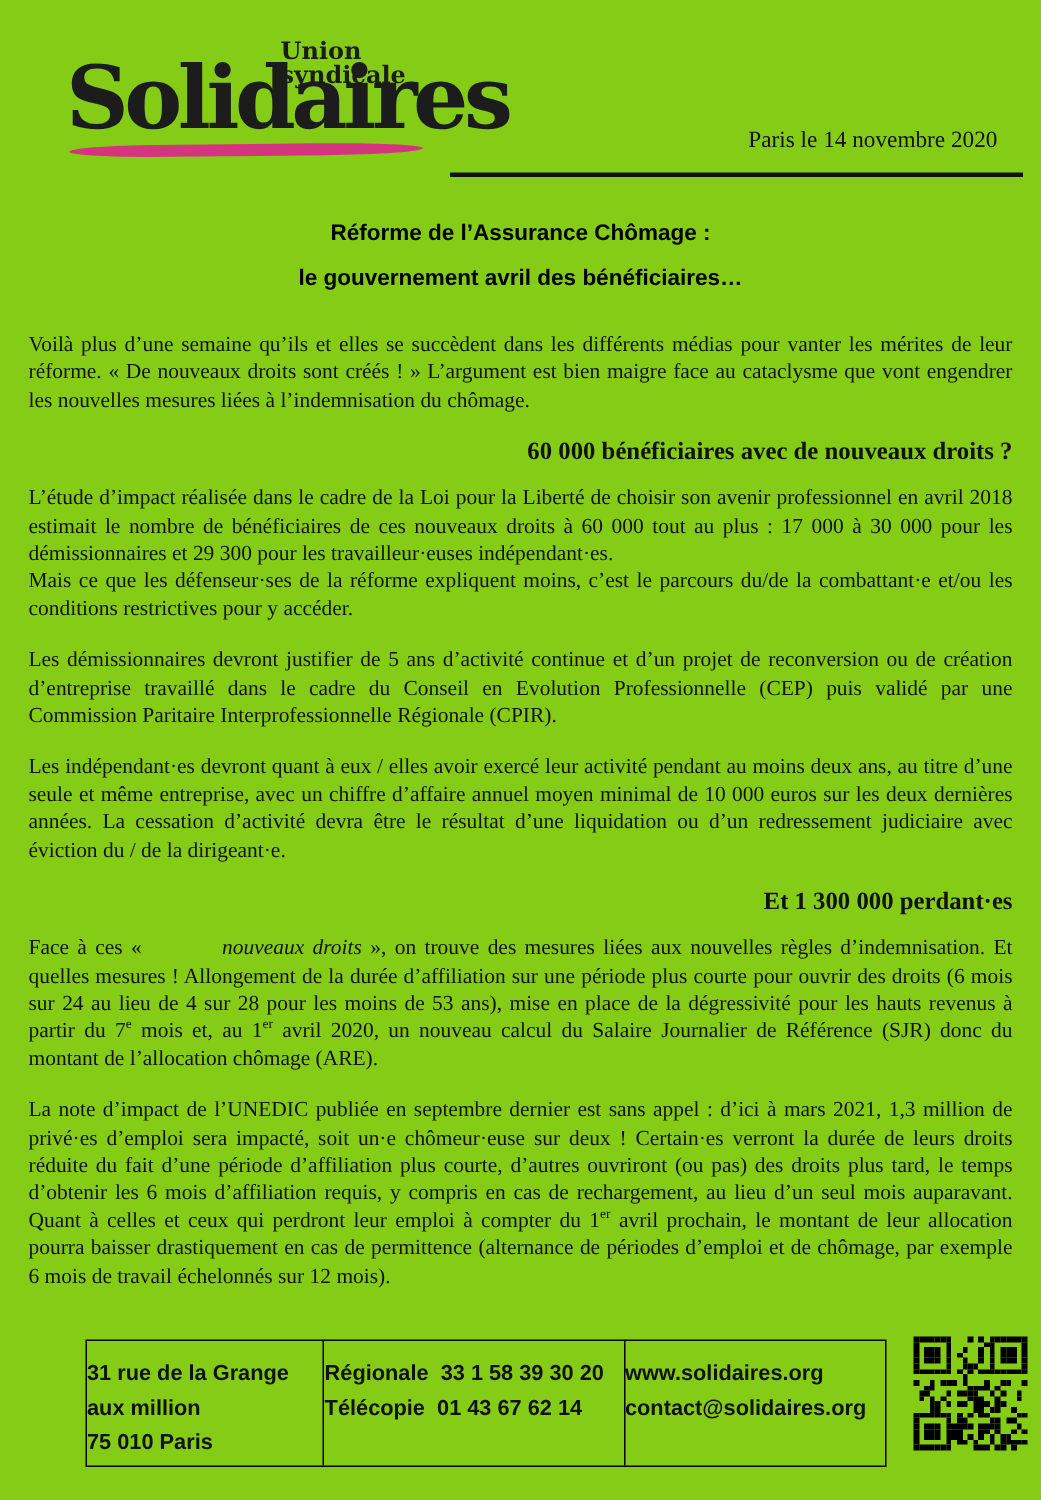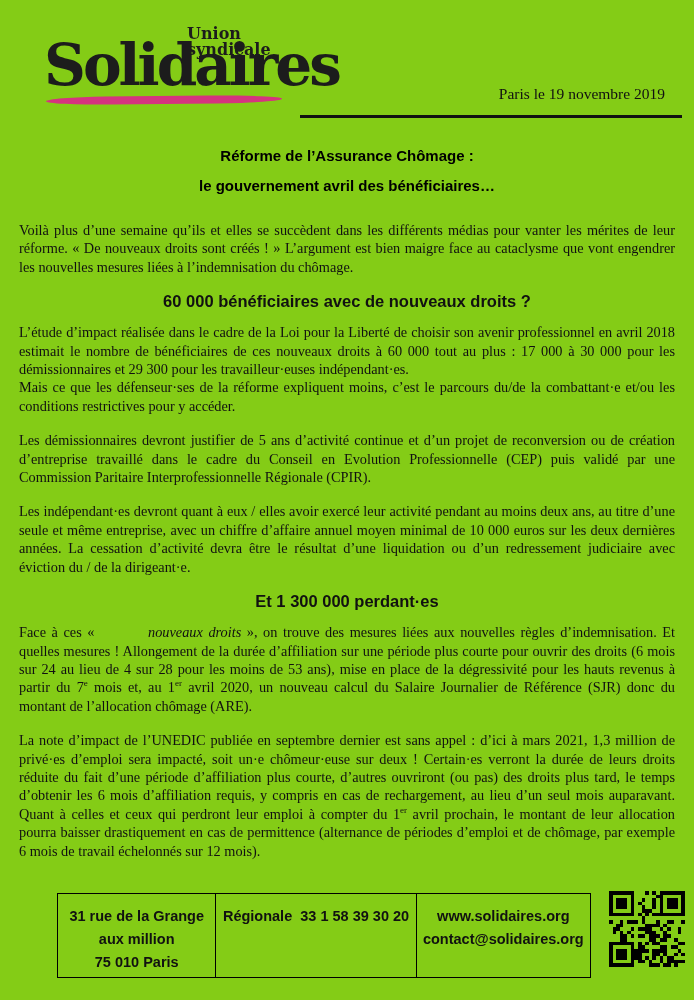--- a/index.html
+++ b/index.html
@@ -55,39 +55,38 @@
     color:#000;
   }
   
   .content{
     position:absolute;left:19px;top:221px;width:656px;
     font-size:14.3px;line-height:18.4px;
     text-align:justify;
   }
   .content p{margin:0 0 16px 0;}
   .content h2{
-    font-family:Liberation Sans, sans-serif;
+    font-family:Liberation Serif, serif;
     font-size:16.5px;line-height:18px;
     font-weight:bold;
     margin:0 0 13px 0;
-    text-align:center;
+    text-align:right;
   }
   .content .em{font-style:italic;margin-left:48px;}
   .content sup{font-size:9px;line-height:0;vertical-align:super;}
   
   .footer-box{
     position:absolute;left:57px;top:893px;
     width:534px;height:85px;
     border:1.5px solid #000;
     box-sizing:border-box;
     display:flex;
     font-family:"Liberation Sans", sans-serif;
     font-weight:bold;
     font-size:14.5px;line-height:23px;
-    text-align:center;
   }
   .footer-cell{box-sizing:border-box;padding-top:11px;}
   .footer-cell.addr{width:158px;}
   .footer-cell.phones{width:202px;border-left:1.5px solid #000;border-right:1.5px solid #000;}
   .footer-cell.contact{width:174px;}
   .qr{
     position:absolute;left:609px;top:891px;
     width:76px;height:76px;
     display:grid;
     grid-template-columns:repeat(21,1fr);
@@ -102,21 +101,21 @@
 
   <div class="logo">
     <div class="logo-union">
       <div>Union</div>
       <div>syndicale</div>
     </div>
     <div class="logo-name">Solidaires</div>
     <div class="logo-underline" style="background: rgb(213, 52, 127);"></div>
   </div>
 
-  <div class="date-line">Paris le 19 novembre 2019</div>
+  <div class="date-line">Paris le 14 novembre 2020</div>
   <div class="header-rule"></div>
 
   <div class="doc-title">
     <div>Réforme de l’Assurance Chômage :</div>
     <div>le gouvernement avril des bénéficiaires…</div>
   </div>
 
   <div class="content">
 
     <p><span>Voilà plus d’une semaine qu’ils et elles se succèdent dans les différents médias pour vanter les mérites de leur réforme. « De nouveaux droits sont créés ! » L’argument est bien maigre face au cataclysme que vont engendrer les nouvelles mesures liées à l’indemnisation du chômage.</span></p>
@@ -141,20 +140,21 @@
   </div>
 
   <div class="footer-box">
     <div class="footer-cell addr">
       <div>31 rue de la Grange</div>
       <div>aux million</div>
       <div>75 010 Paris</div>
     </div>
     <div class="footer-cell phones">
       <div><span>Régionale</span>&nbsp;&nbsp;<span>33 1 58 39 30 20</span></div>
+      <div><span>Télécopie</span>&nbsp;&nbsp;<span>01 43 67 62 14</span></div>
     </div>
     <div class="footer-cell contact">
       <div>www.solidaires.org</div>
       <div>contact@solidaires.org</div>
     </div>
   </div>
 
   <div class="qr">
       <div class="qb"></div>
       <div class="qb"></div>

